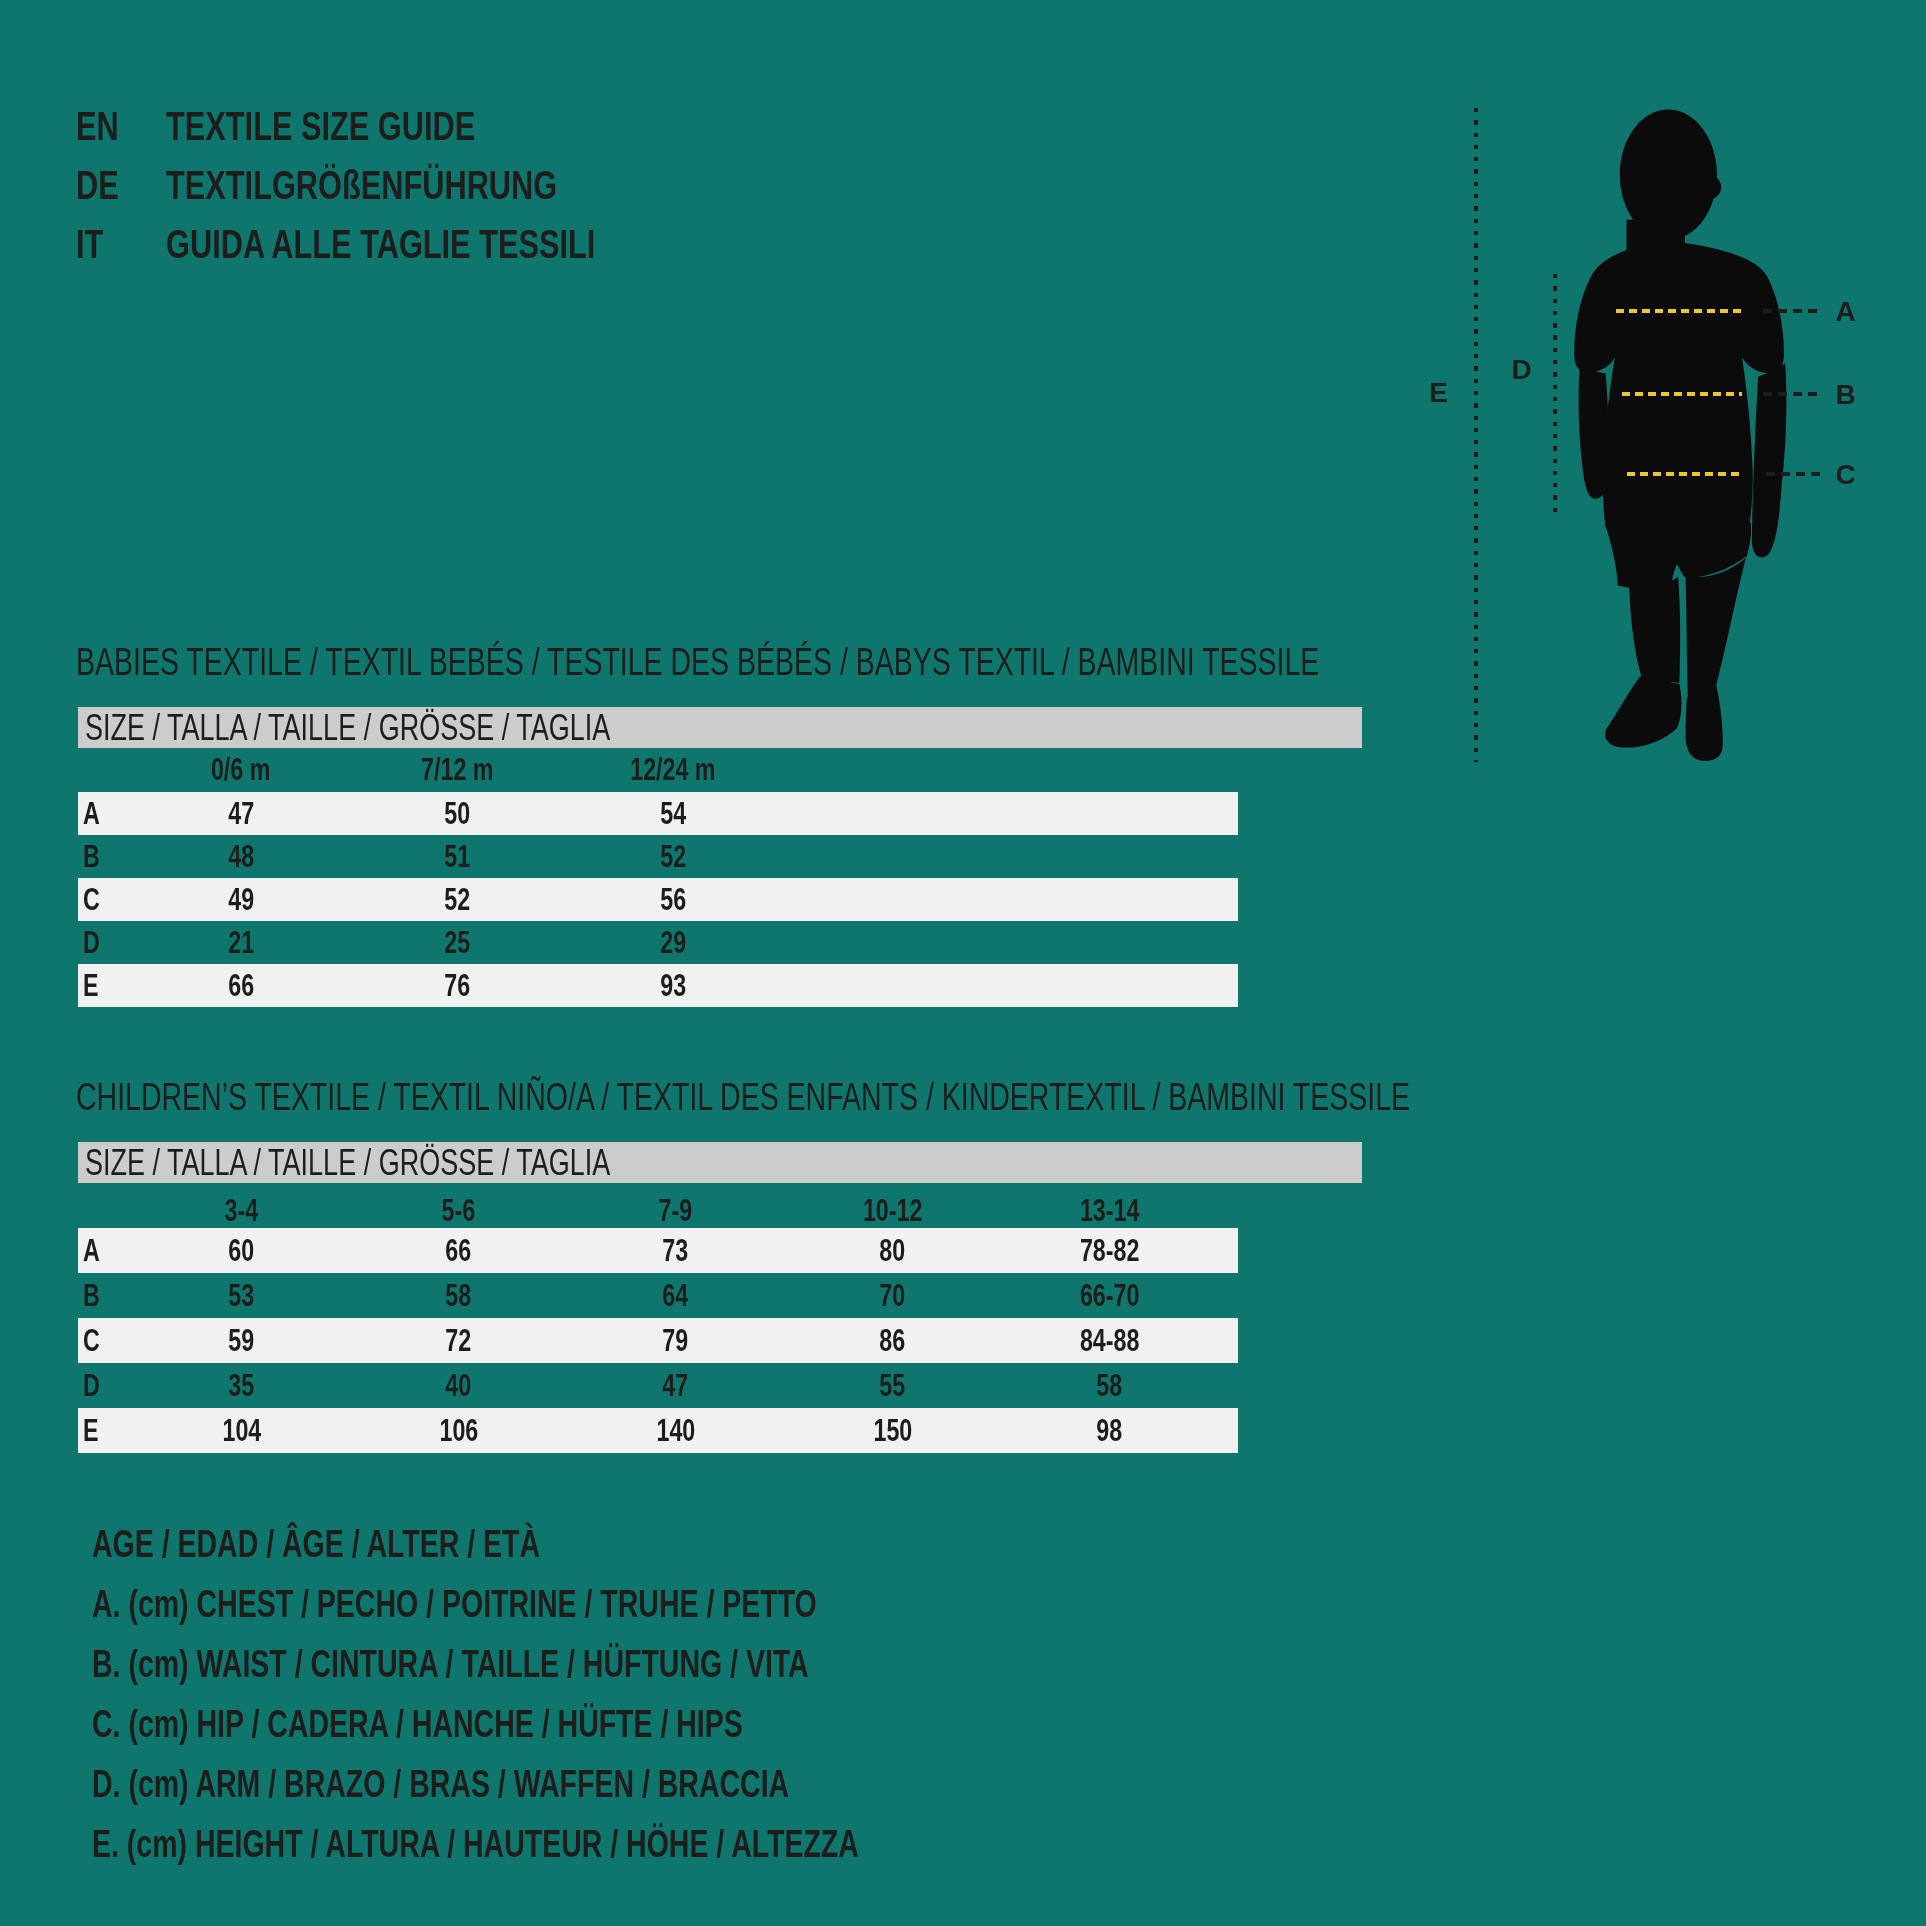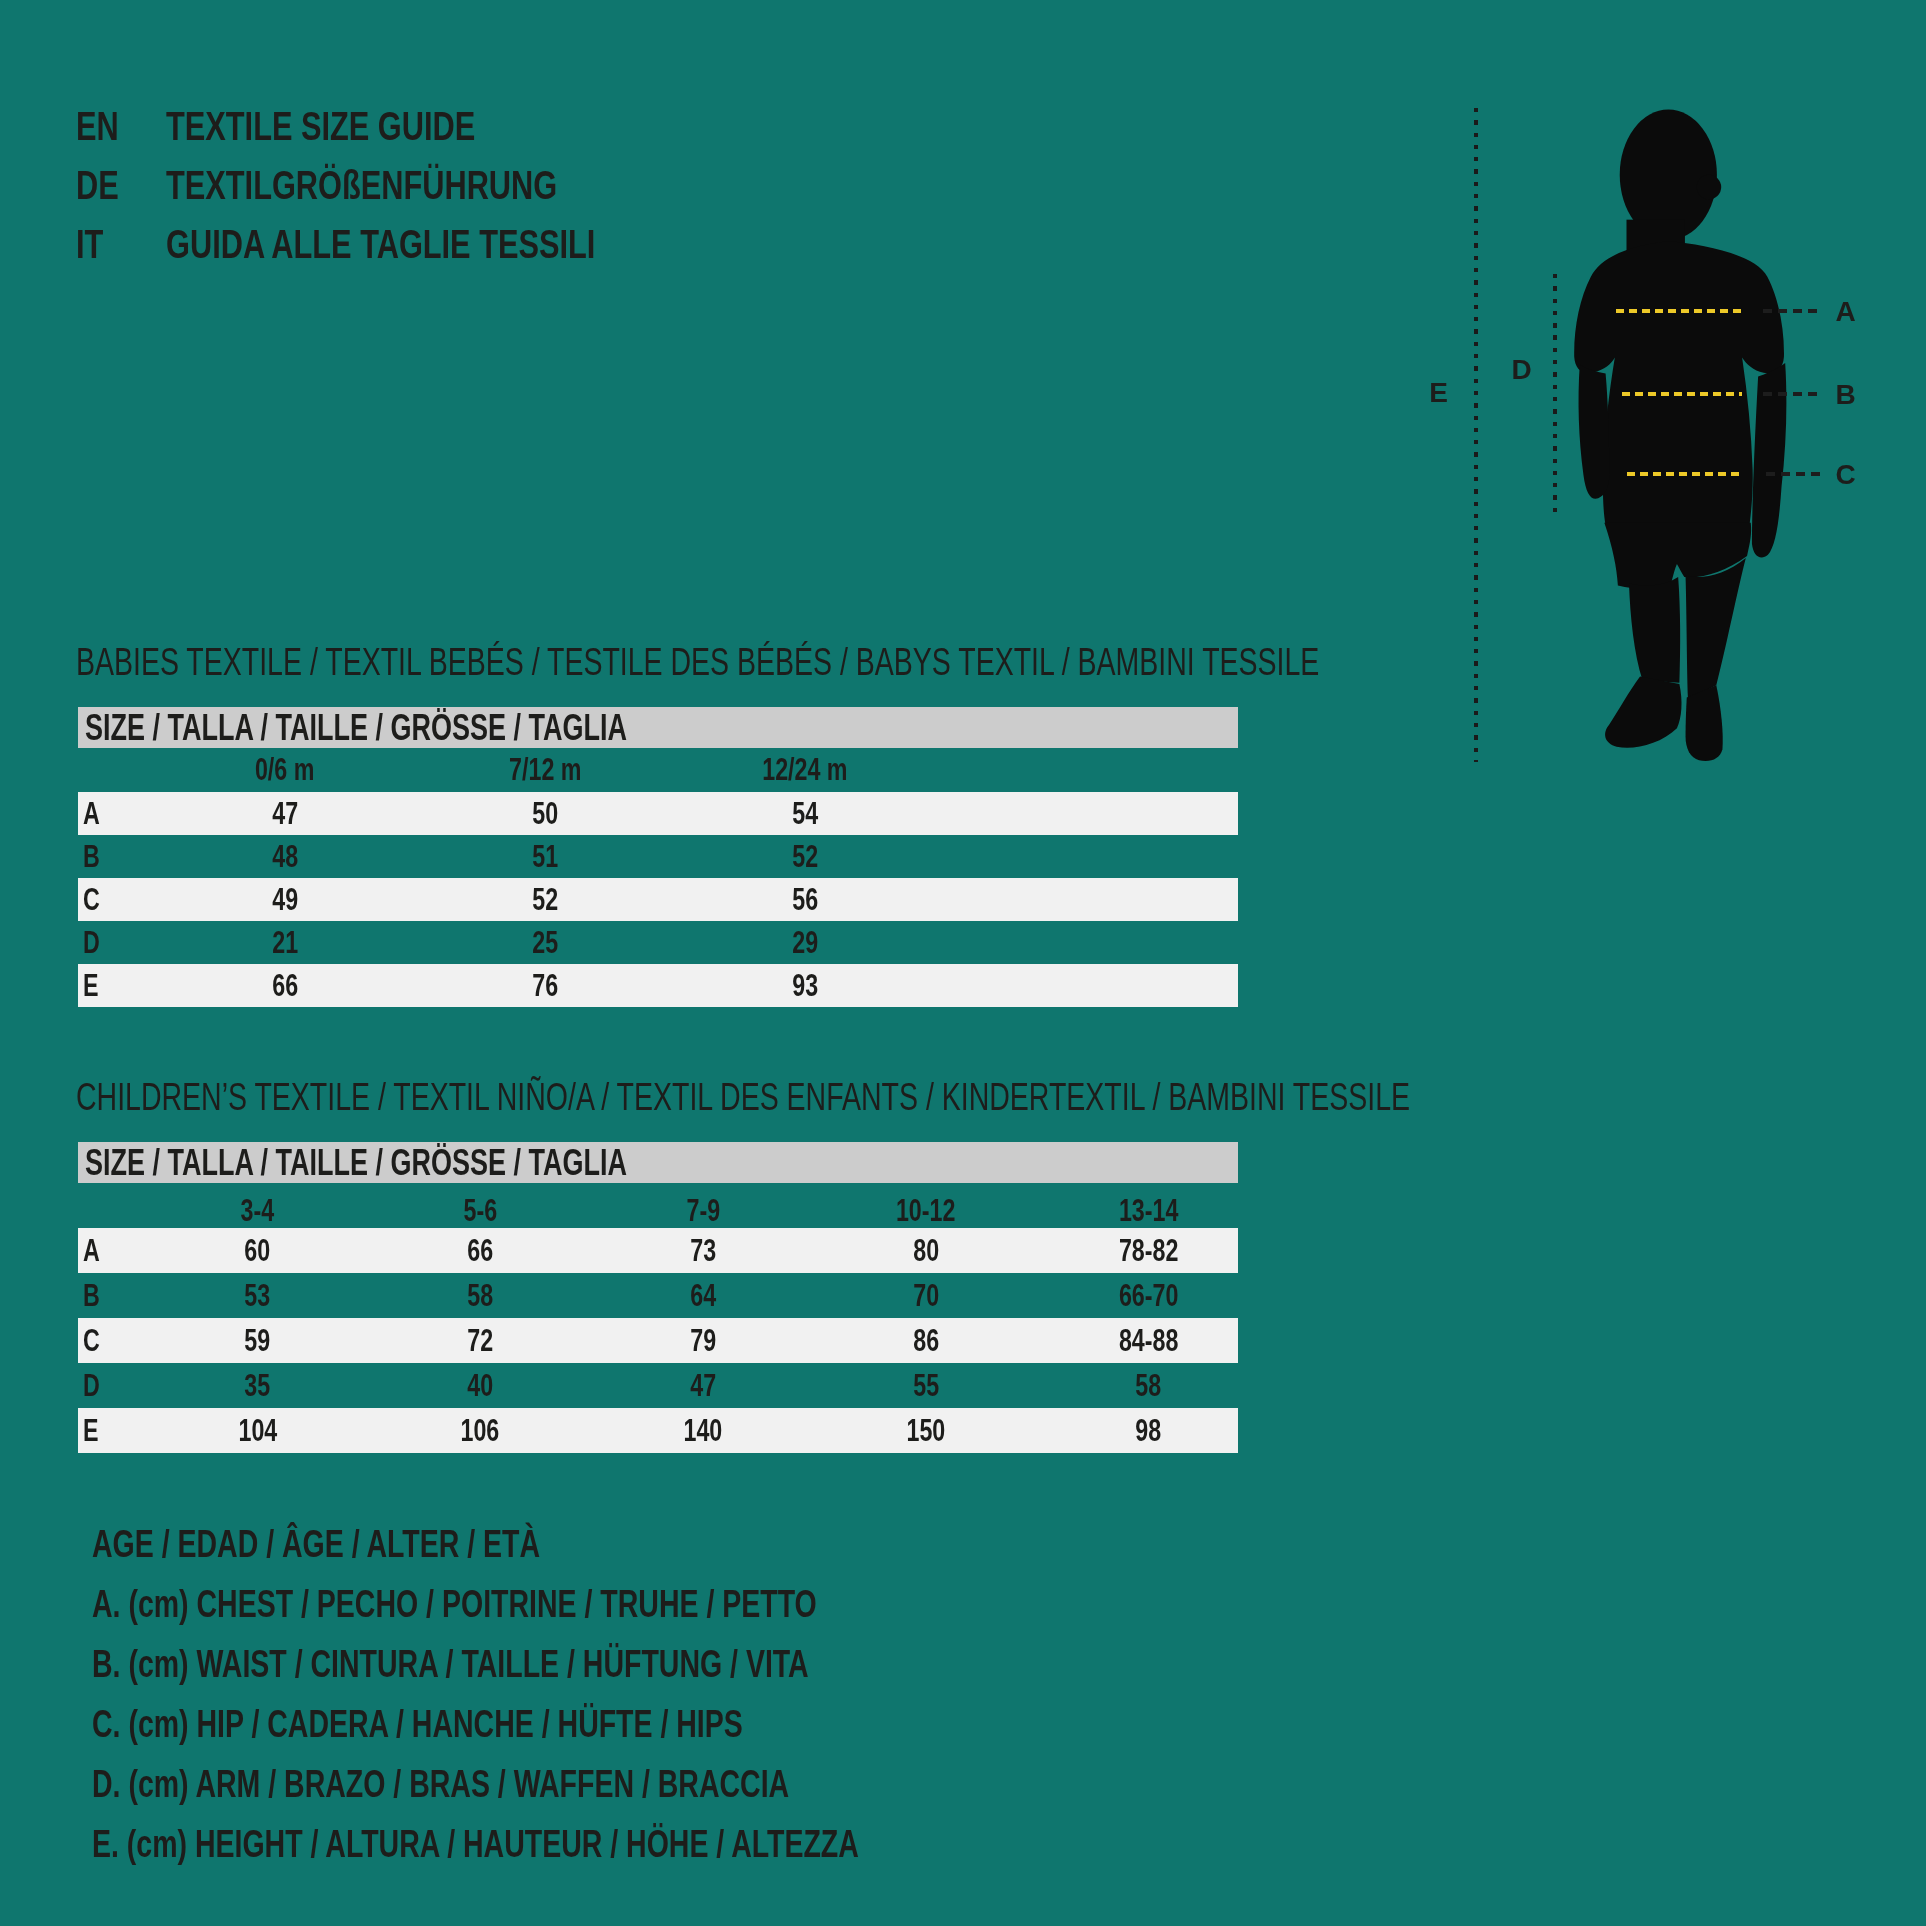--- a/index.html
+++ b/index.html
@@ -37,24 +37,24 @@
   .c-dark{left:1766px;top:472px;width:57px;}
   .mlabel{position:absolute;width:39px;text-align:center;font-size:28px;line-height:37px;font-weight:700;color:#1d1d1b;}
   .l-a{left:1826px;top:293px;}
   .l-b{left:1826px;top:376px;}
   .l-c{left:1826px;top:456px;}
   .l-d{left:1502px;top:351px;}
   .l-e{left:1419px;top:374px;}
 
   
   .sec-title{position:absolute;left:76px;height:42px;line-height:42px;font-size:38px;font-weight:400;}
-  .size-bar{position:absolute;left:78px;width:1160px;height:41px;background:#cccccc;font-size:36px;font-weight:700;line-height:41px;}
+  .size-bar{position:absolute;left:78px;width:1284px;height:41px;background:#cccccc;font-size:36px;font-weight:400;line-height:41px;}
   .size-bar .cond{margin-left:7.4px;}
   .t-block{position:absolute;left:78px;width:1160px;}
-  .trow{display:flex;align-items:center;font-weight:700;gap:44px;}
+  .trow{display:flex;align-items:center;font-weight:700;}
   .trow.alt{background:#f1f1f1;}
   .rlabel{width:55px;padding-left:5px;box-sizing:border-box;font-size:31px;}
   .tcell{display:block;text-align:center;font-size:31px;}
   .babies-t .trow{height:43px;}
   .babies-t .tcell{width:216px;}
   .children-t .trow{height:45px;}
   .children-t .tcell{width:217px;}
   .thead .tcell,.thead .rlabel{font-weight:700;}
   .babies-thead{top:748px;}
   .babies-rows{top:792px;}

